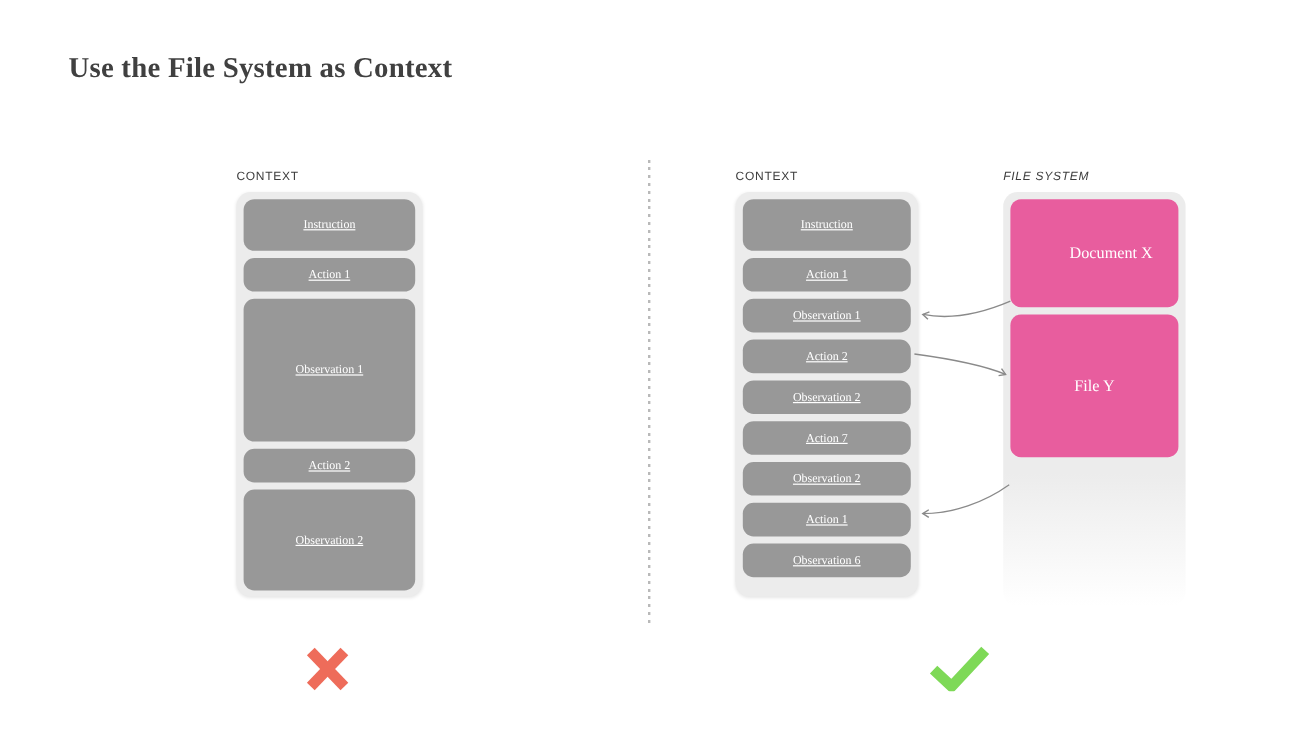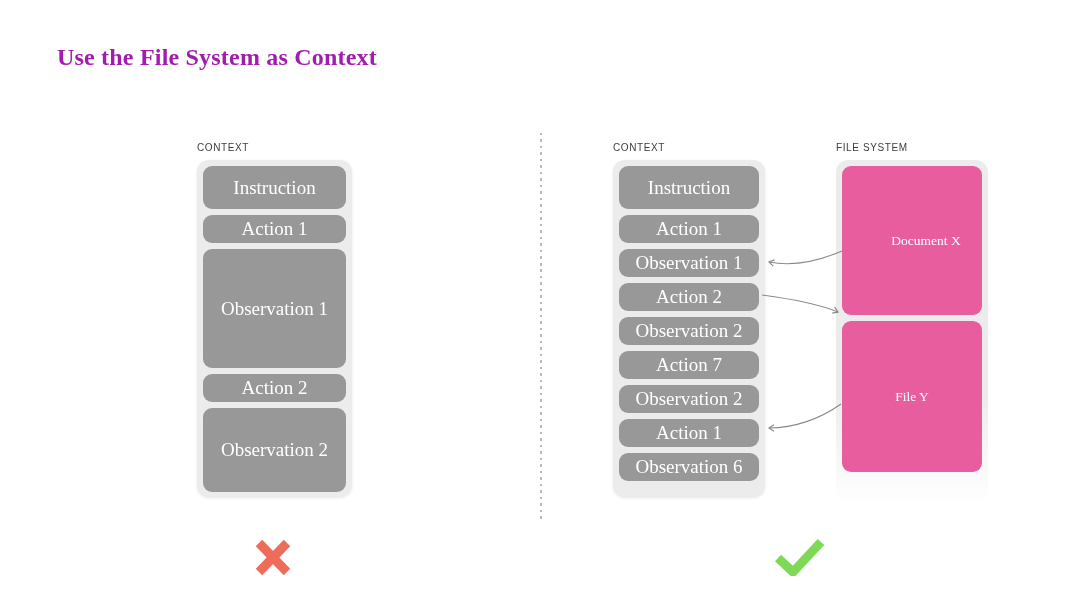--- a/index.html
+++ b/index.html
@@ -11,36 +11,36 @@
     overflow: hidden;
     font-family: "Liberation Serif", serif;
   }
   .title {
     position: absolute;
     left: 57px;
     top: 44px;
     margin: 0;
     font-size: 24px;
     font-weight: 700;
-    color: #a21caf;
+    color: #404040;
     letter-spacing: 0.2px;
     font-family: "Liberation Serif", serif;
   }
   .panel-label {
     position: absolute;
     top: 142px;
     font-family: "Liberation Sans", sans-serif;
     font-size: 10px;
     letter-spacing: 0.6px;
     color: #3d3d3d;
     text-align: left;
   }
   .left-context-label  { left: 197px; width: 155px; }
   .right-context-label { left: 613px; width: 152px; }
-  .fs-label            { left: 836px; width: 152px; }
+  .fs-label            { left: 836px; width: 152px; font-style: italic; }
 
   .container {
     position: absolute;
     top: 160px;
     background: var(--container-gray, #ececec);
     border-radius: 12px;
     display: flex;
     flex-direction: column;
     gap: 6px;
     padding: 6px;
@@ -58,42 +58,43 @@
     box-shadow: none;
   }
 
   .box {
     background: var(--box-gray, #989898);
     border-radius: 9px;
     color: #ffffff;
     display: flex;
     align-items: center;
     justify-content: center;
-    font-size: 19px;
+    font-size: 10px;
     font-family: "Liberation Serif", serif;
     flex: 0 0 auto;
+    text-decoration: underline;
   }
   .size-tall   { height: 43px; }
   .size-small  { height: 28px; }
   .size-xlarge { height: 119px; }
   .size-large  { height: 84px; }
 
   .fs-box {
     background: var(--pink, #e85d9e);
     border-radius: 9px;
     color: #ffffff;
     display: flex;
     align-items: center;
     justify-content: center;
     font-size: 13.5px;
     font-family: "Liberation Serif", serif;
     flex: 0 0 auto;
   }
-  .fs-box.doc  { height: 149px; padding-left: 28px; }
-  .fs-box.file { height: 151px; }
+  .fs-box.doc  { height: 90px; padding-left: 28px; }
+  .fs-box.file { height: 119px; }
 
   .divider {
     position: absolute;
     left: 540px;
     top: 133px;
     width: 2px;
     height: 387px;
     background: repeating-linear-gradient(180deg,
       #b9b9b9 0px, #b9b9b9 2.5px,
       transparent 2.5px, transparent 6.5px);

